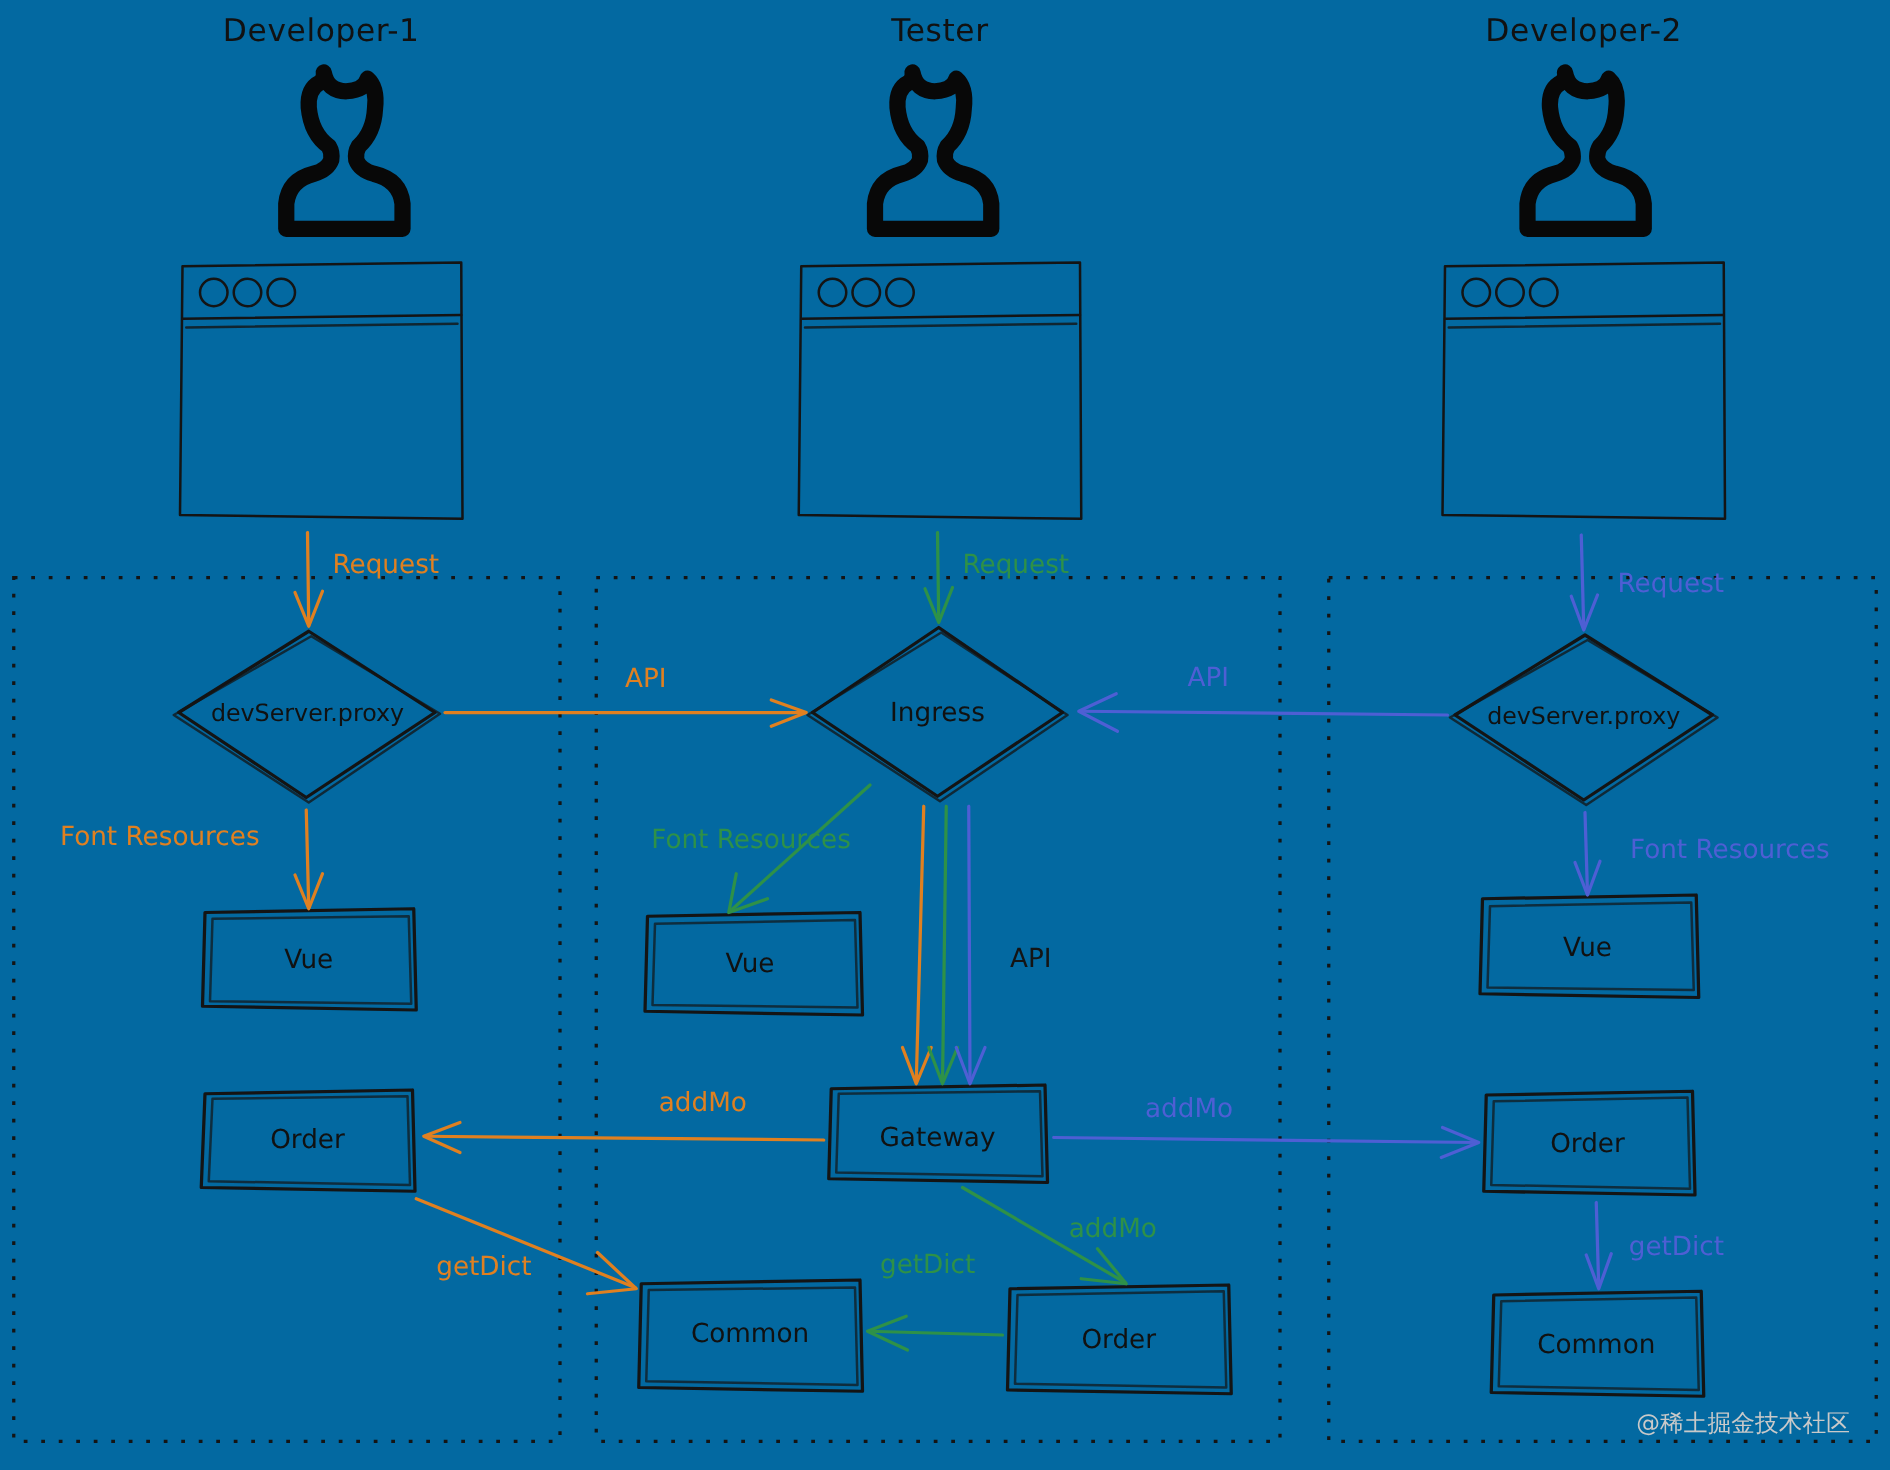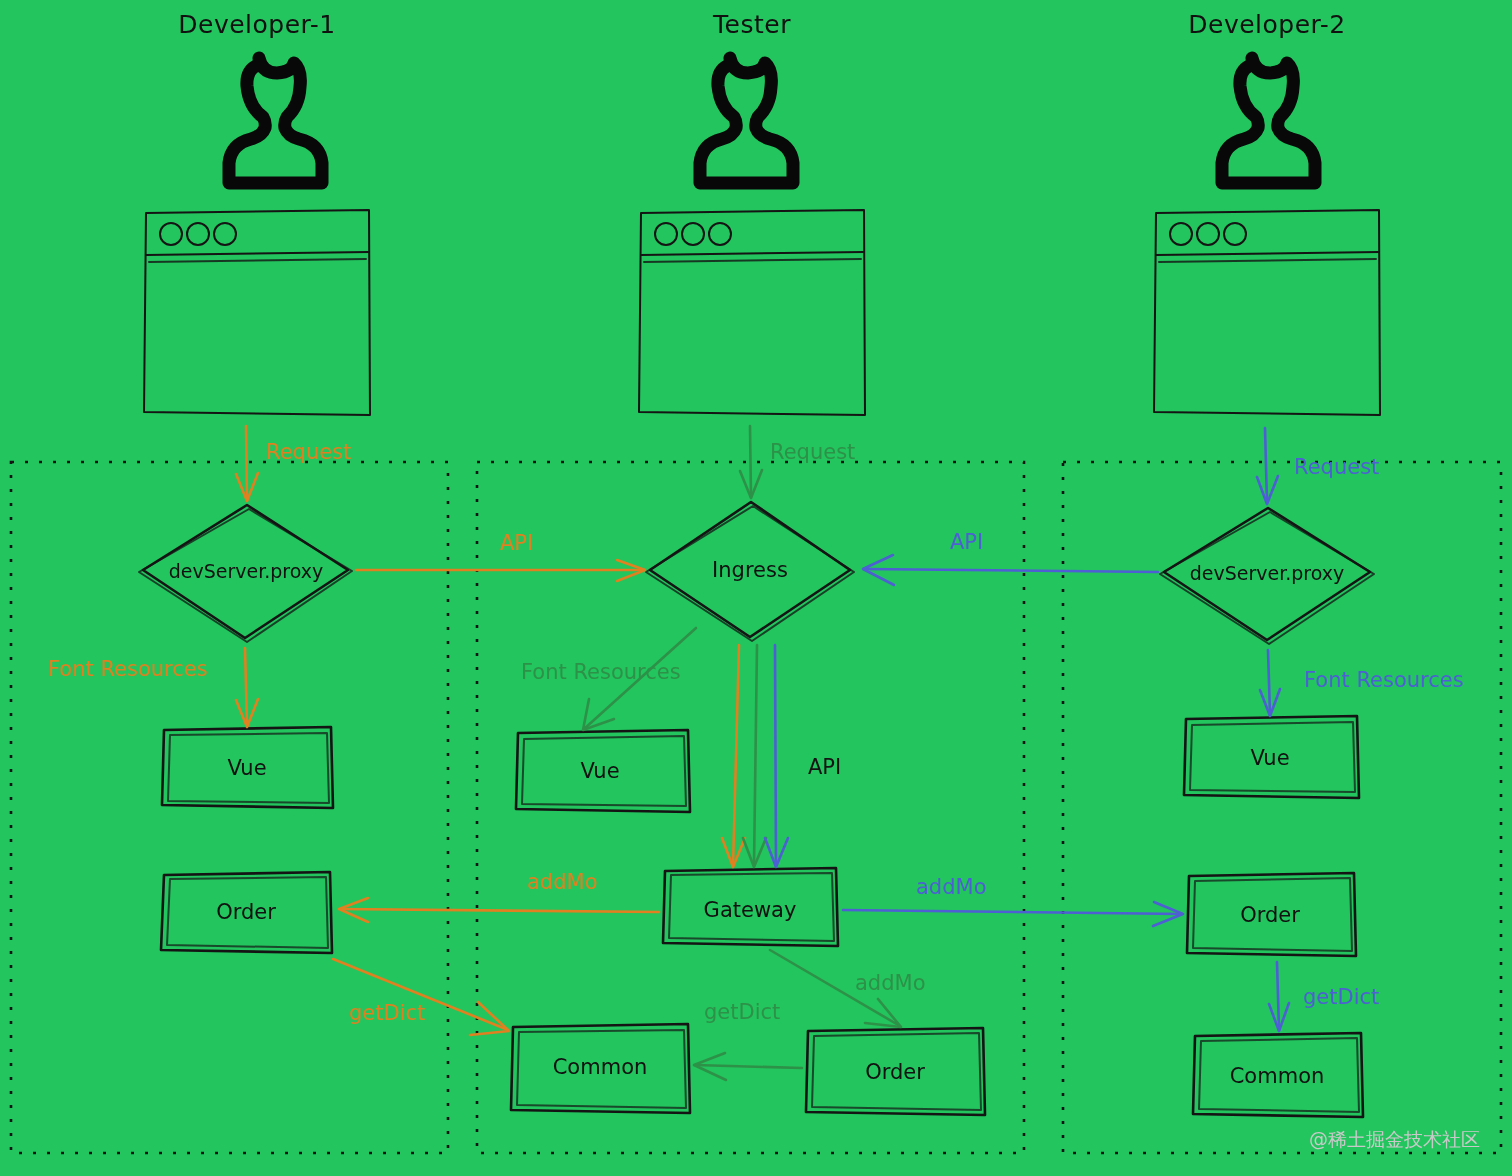--- a/index.html
+++ b/index.html
@@ -7,21 +7,21 @@
     padding: 0;
     background: #ffffff;
   }
   body {
     font-family: "DejaVu Sans", sans-serif;
   }
   #stage {
     position: relative;
     width: 1512px;
     height: 1176px;
-    background: #22c55e;
+    background: #0369a1;
     overflow: hidden;
   }
   #diagram-svg {
     position: absolute;
     left: 0;
     top: 0;
     width: 1512px;
     height: 1176px;
   }
   .col-title {

